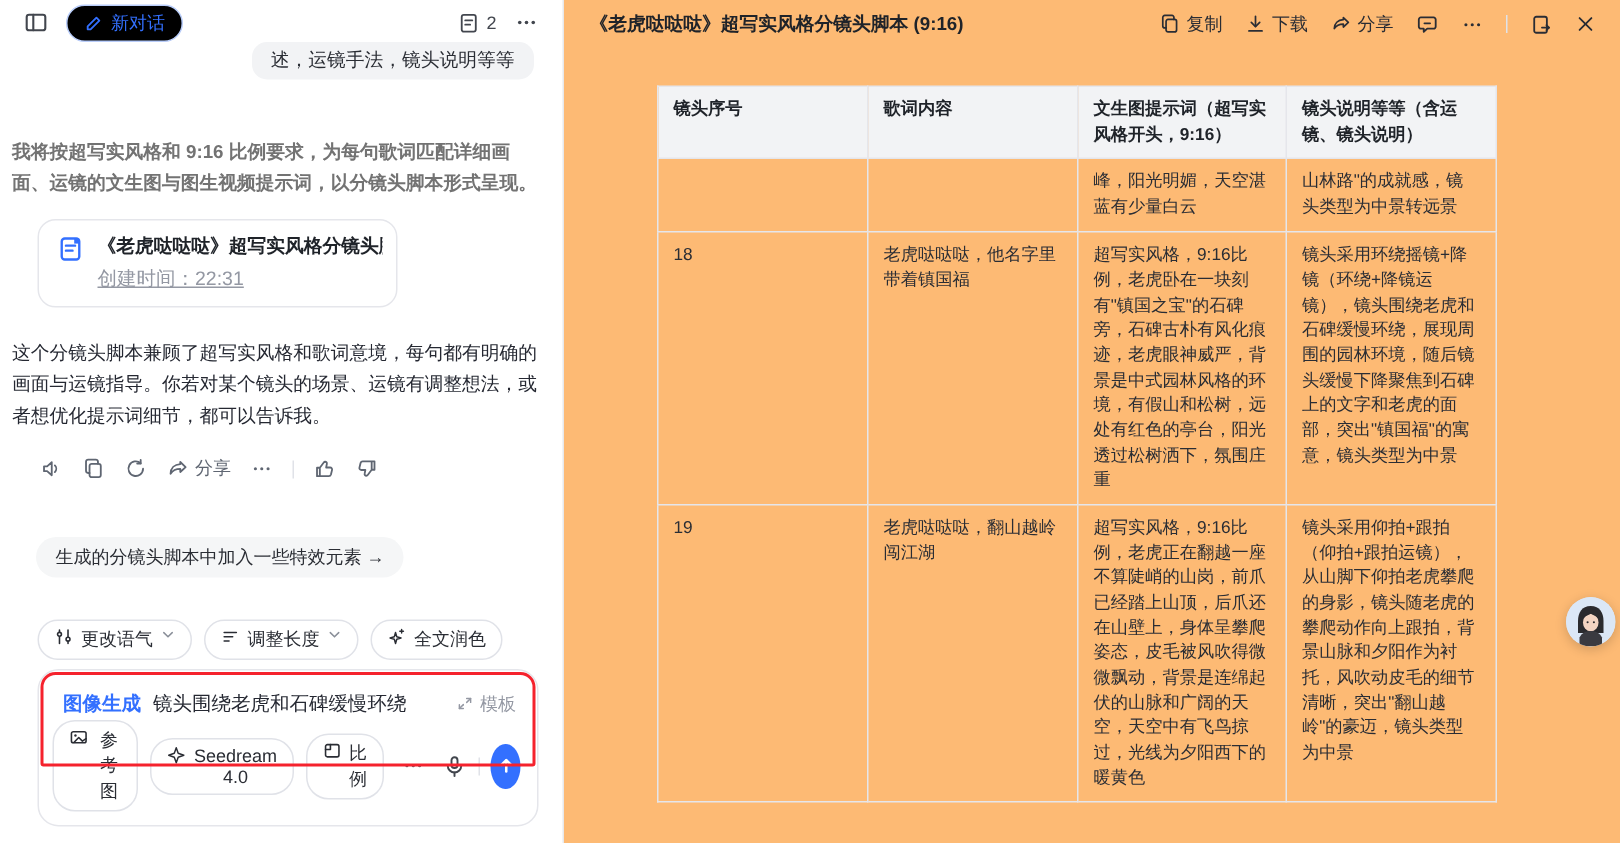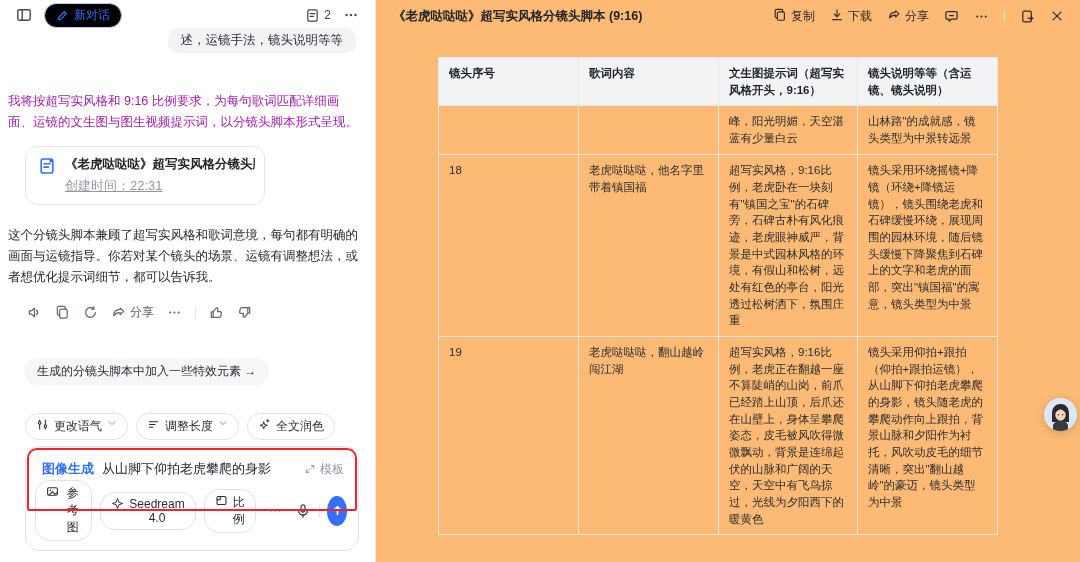--- a/index.html
+++ b/index.html
@@ -13,21 +13,21 @@
   .left-header { height:28px; flex:none; display:flex; align-items:center; gap:10px; padding:2px 14px 0 14px; }
   .icon-btn { background:none; border:none; color:#42464e; display:inline-flex; align-items:center; justify-content:center; cursor:pointer; padding:2px; }
   .newchat { display:inline-flex; align-items:center; gap:5px; border:1px solid #b9cdfa; color:#3370ff;
              background:#000000; border-radius:15px; padding:3px 11px; font-size:12px; cursor:pointer; }
   .lh-spacer { flex:1; }
   .doc-badge { display:inline-flex; align-items:center; gap:4px; font-size:12px; color:#42464e; background:none; border:none; cursor:pointer; }
 
   .chat { flex:1; overflow:hidden; display:flex; flex-direction:column; }
   .bubble-user { align-self:flex-end; margin:0 19px 0 auto; background:#f2f3f5; border-radius:10px;
                  padding:4px 13px; font-size:12.5px; color:#2a2d34; }
-  .ai-p { margin:38px 16px 0 8px; font-size:12.5px; line-height:21px; color:#a21caf; }
+  .ai-p { margin:38px 16px 0 8px; font-size:12.5px; line-height:21px; color:#737373;font-weight:bold; }
   .ai-p2 { margin:20px 16px 0 8px; font-size:12.5px; line-height:21px; color:#252832; }
   .doc-card { margin:13px 16px 0 25px; width:240px; border:1px solid #e5e6eb; border-radius:12px;
               padding:9px 12px; display:flex; gap:9px; align-items:flex-start; cursor:pointer; background:#fff; }
   .doc-card .ic-doc { color:#3370ff; margin-top:1px; }
   .doc-card-title { font-size:12.5px; font-weight:600; color:#1f2329; white-space:nowrap; overflow:hidden; max-width:190px; }
   .doc-card-meta { font-size:13px; color:#9498a3; margin-top:4px;text-decoration:underline; }
 
   .action-row { margin:16px 16px 0 27px; display:flex; align-items:center; gap:13px; color:#5f6672; }
   .action-item { display:inline-flex; align-items:center; gap:4px; font-size:12px; color:#5f6672; background:none; border:none; cursor:pointer; }
   .vdiv { width:1px; height:12px; background:#e0e2e8; }
@@ -55,21 +55,21 @@
   .more-plain { background:none; border:none; color:#5f6672; cursor:pointer; display:inline-flex; padding:2px 4px; }
   .mic-btn { margin-left:auto; background:none; border:none; color:#42464e; cursor:pointer; display:inline-flex; }
   .send-btn { width:30px; height:30px; border-radius:50%; background:#3370ff; border:none; color:#fff;
               display:inline-flex; align-items:center; justify-content:center; cursor:pointer; }
 
   
   .right { flex:1; position:relative; background:#fdba74; }
   .right-header { height:32px; display:flex; align-items:center; padding:0 16px 0 17px; }
   .doc-title { font-size:12.5px; font-weight:600; color:#1f2329; }
   .tools { margin-left:auto; display:flex; align-items:center; gap:15px; color:#2a2d34; }
-  .tool { display:inline-flex; gap:4px; font-size:12px; color:#2a2d34; background:none; border:none; cursor:pointer; }
+  .tool { display:inline-flex; align-items:center; gap:4px; font-size:12px; color:#2a2d34; background:none; border:none; cursor:pointer; }
 
   .doc-body { position:absolute; left:62px; top:57px; }
   table { border-collapse:collapse; width:559px; table-layout:fixed; }
   th, td { border:1px solid #e5e6eb; padding:7px 10px; font-size:11.5px; line-height:1.45;
            vertical-align:top; text-align:left; word-break:break-all; }
   th { background:#f2f3f5; font-weight:700; color:#1f2329; }
   td { color:#2a2d34; }
   tr.partial td { height:49px; }
 
   .avatar-fab { position:absolute; right:3px; top:398px; width:33px; height:33px; border-radius:50%;
@@ -221,21 +221,21 @@
               <path d="M12 2v3M10.5 3.5h3" stroke-linecap="round"></path>
             </svg>
           <span>全文润色</span>
         </button>
       </div>
 
       <div class="composer">
         <div class="red-box"></div>
         <div class="composer-top">
           <span class="skill-tag">图像生成</span>
-          <span class="prompt-text">从山脚下仰拍老虎攀爬的身影</span>
+          <span class="prompt-text">镜头围绕老虎和石碑缓慢环绕</span>
           <button class="template-btn">
             <svg class="ic" width="12" height="12" viewBox="0 0 16 16" fill="none" stroke="currentColor" stroke-width="1.3" stroke-linecap="round" stroke-linejoin="round">
                 <path d="M9.5 3.5H13v3.5"></path>
                 <path d="M6.5 12.5H3V9"></path>
                 <path d="M13 3.5 9.5 7"></path>
                 <path d="M3 12.5 6.5 9"></path>
               </svg>
             <span>模板</span>
           </button>
         </div>

